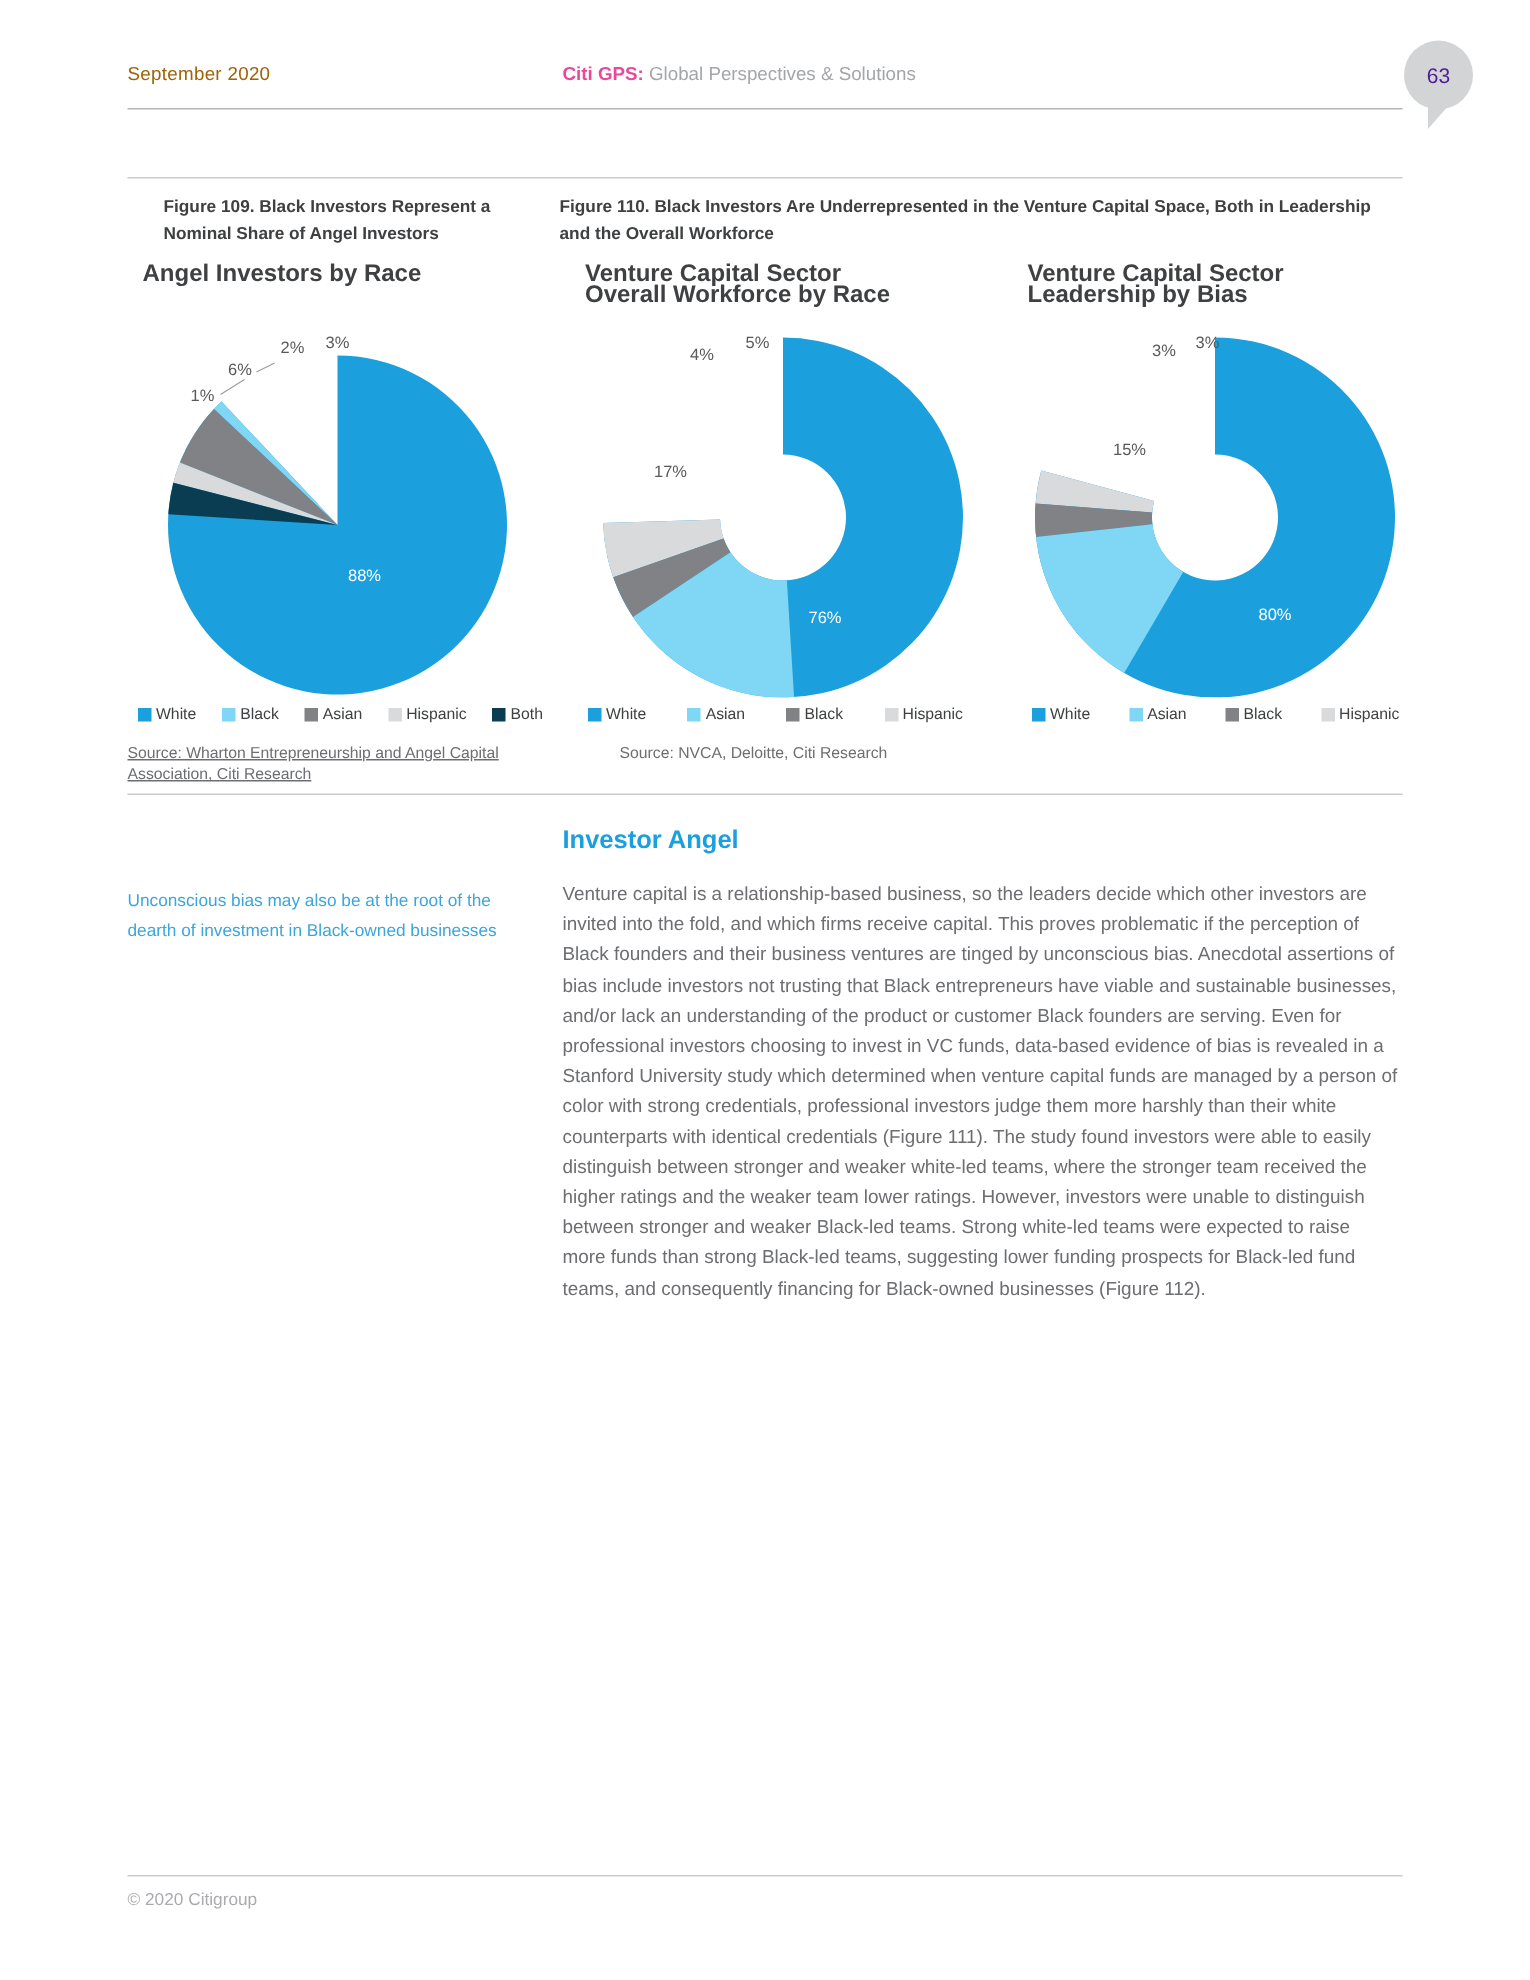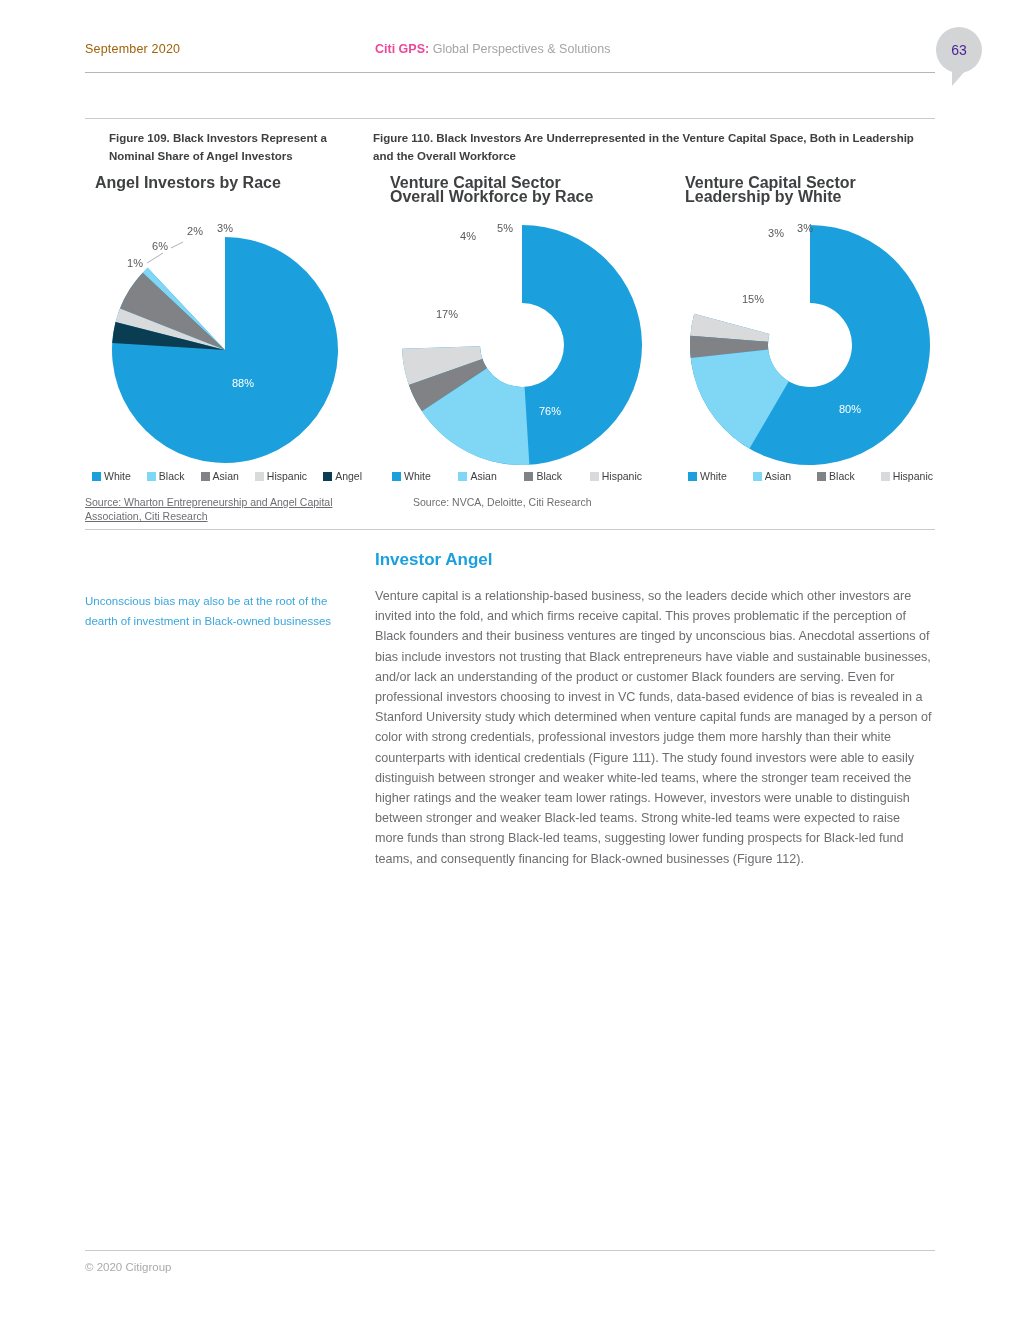--- a/index.html
+++ b/index.html
@@ -98,21 +98,21 @@
 
   <div class="chart-subtitle" id="sub1">
     <div>Angel Investors by Race</div>
   </div>
   <div class="chart-subtitle" id="sub2">
     <div>Venture Capital Sector</div>
     <div>Overall Workforce by Race</div>
   </div>
   <div class="chart-subtitle" id="sub3">
     <div>Venture Capital Sector</div>
-    <div>Leadership by White</div>
+    <div>Leadership by Bias</div>
   </div>
 
   <div class="chart-wrap" id="chart1">
       <svg width="255" height="250" viewBox="0 0 255 250">
         <path d="M 120 135 L 120 22 A 113 113 0 1 1 42.646177030058155 52.626545101380515 Z" fill="#1ba0dd"></path>
         <path d="M 120 135 L 37.62654510138047 57.64617703005821 A 113 113 0 0 1 42.646177030058155 52.626545101380515 Z" fill="#7fd6f5"></path>
         <path d="M 120 135 L 14.935257094627573 93.40192554663145 A 113 113 0 0 1 37.62654510138047 57.64617703005821 Z" fill="#808285"></path>
         <path d="M 120 135 L 10.550102792464656 106.89804275037147 A 113 113 0 0 1 14.935257094627573 93.40192554663145 Z" fill="#d9dadb"></path>
         <path d="M 120 135 L 7.222979687605317 127.90467129318765 A 113 113 0 0 1 10.550102792464656 106.89804275037147 Z" fill="#0a3d52"></path>
         <text x="138" y="172" text-anchor="middle" class="slice-label inner">88%</text>
@@ -161,21 +161,21 @@
       <div class="legend-item">
         <span class="legend-swatch" style="background: rgb(128, 130, 133);"></span>
         <span>Asian</span>
       </div>
       <div class="legend-item">
         <span class="legend-swatch" style="background: rgb(217, 218, 219);"></span>
         <span>Hispanic</span>
       </div>
       <div class="legend-item">
         <span class="legend-swatch" style="background: rgb(10, 61, 82);"></span>
-        <span>Angel</span>
+        <span>Both</span>
       </div>
     </div>
   <div class="legend" id="legend2">
       <div class="legend-item">
         <span class="legend-swatch" style="background: rgb(27, 160, 221);"></span>
         <span>White</span>
       </div>
       <div class="legend-item">
         <span class="legend-swatch" style="background: rgb(127, 214, 245);"></span>
         <span>Asian</span>

